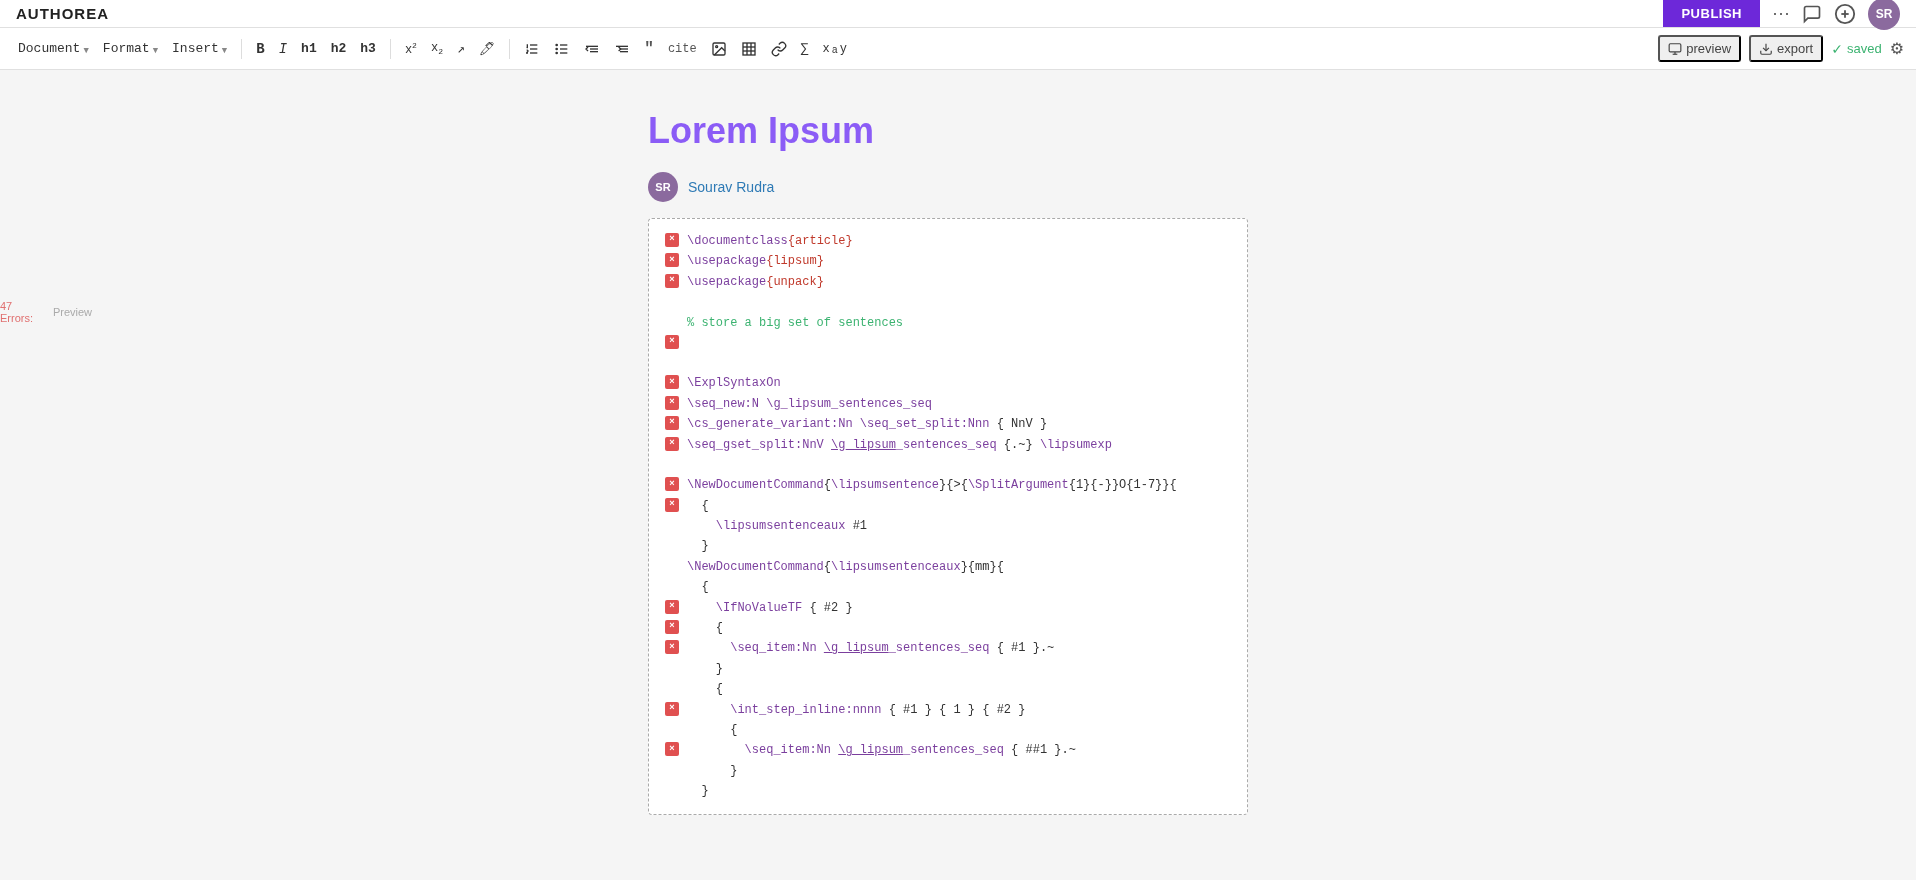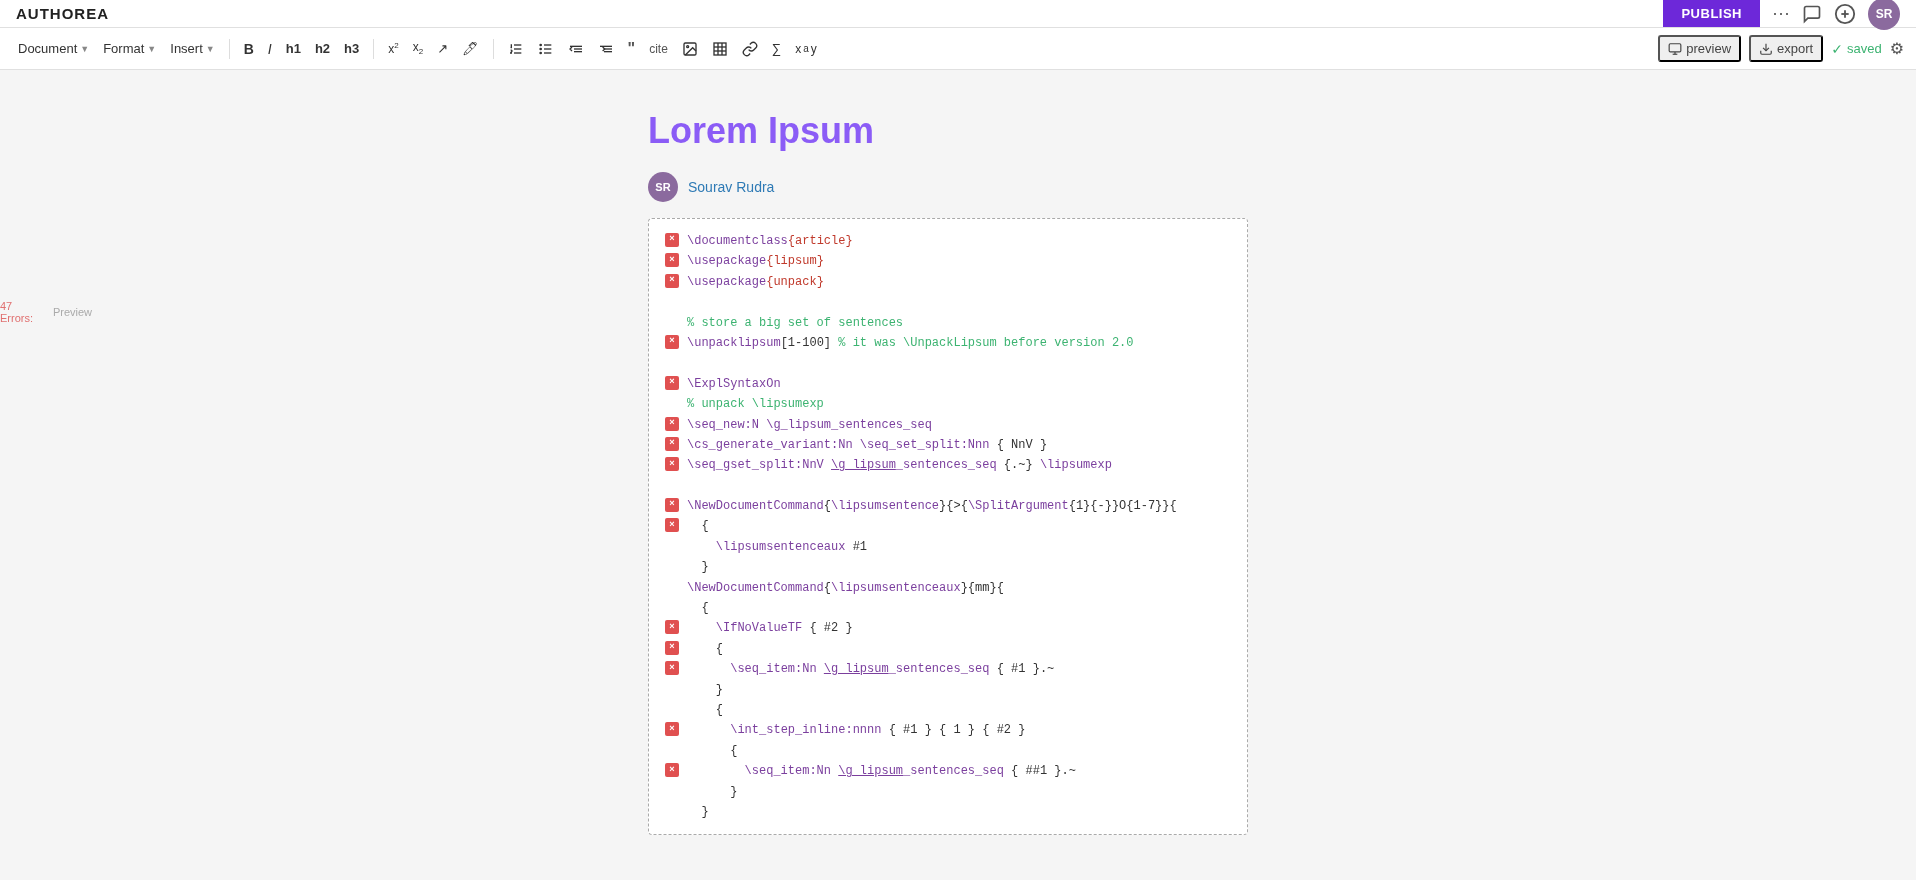--- a/index.html
+++ b/index.html
@@ -81,22 +81,23 @@
     }
     .toolbar-btn {
       background: none;
       border: none;
       cursor: pointer;
       padding: 4px 6px;
       border-radius: 3px;
       font-size: 13px;
       color: #333;
       display: flex;
-      align-items: center;
+      align-items: flex-end;
       gap: 2px;
+      font-family: Liberation Mono, monospace;
     }
     .toolbar-btn.dropdown { gap: 3px; }
     .toolbar-btn .chevron { font-size: 9px; color: #888; }
     .toolbar-bold { font-weight: 700; font-size: 14px; }
     .toolbar-italic { font-style: italic; font-size: 14px; }
     .toolbar-h1, .toolbar-h2, .toolbar-h3 { font-weight: 600; font-size: 13px; }
 
     .toolbar-right {
       margin-left: auto;
       display: flex;
@@ -451,33 +452,28 @@
           <div class="code-line">
             <div class="error-icon-placeholder"></div>
             <span class="code-text">&nbsp;</span>
           </div>
           <div class="code-line">
             <div class="error-icon-placeholder"></div>
             <span class="code-text code-comment">% store a big set of sentences</span>
           </div>
           <div class="code-line">
             <div class="error-icon">×</div>
-            <span class="code-text"><span class="code-cmd">\unpacklipsum</span>[1-100] <span class="code-comment">% it was \UnpackLipsum before version 2.0</span></span>
           </div>
           <div class="code-line">
             <div class="error-icon-placeholder"></div>
             <span class="code-text">&nbsp;</span>
           </div>
           <div class="code-line">
             <div class="error-icon">×</div>
             <span class="code-text"><span class="code-cmd">\ExplSyntaxOn</span></span>
-          </div>
-          <div class="code-line">
-            <div class="error-icon-placeholder"></div>
-            <span class="code-text code-comment">% unpack \lipsumexp</span>
           </div>
           <div class="code-line">
             <div class="error-icon">×</div>
             <span class="code-text"><span class="code-cmd">\seq_new:N</span> <span class="code-cmd">\g_lipsum_sentences_seq</span></span>
           </div>
           <div class="code-line">
             <div class="error-icon">×</div>
             <span class="code-text"><span class="code-cmd">\cs_generate_variant:Nn</span> <span class="code-cmd">\seq_set_split:Nnn</span> { NnV }</span>
           </div>
           <div class="code-line">

